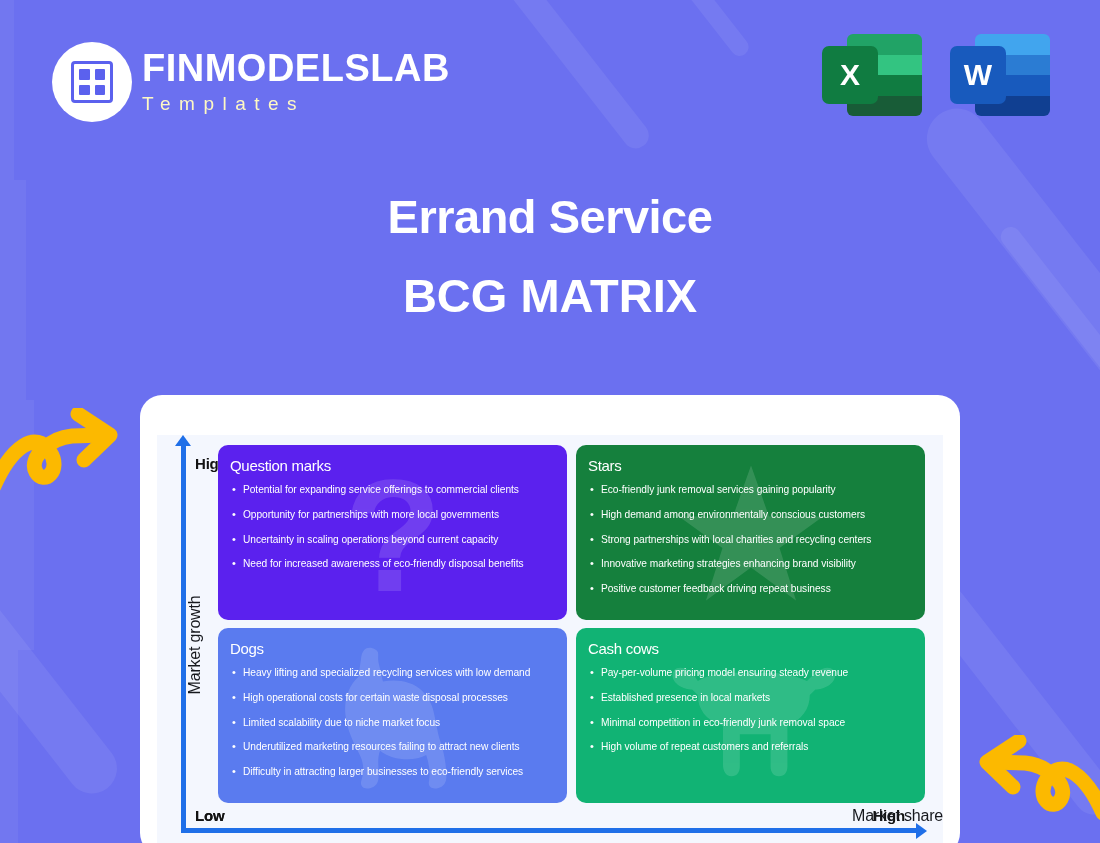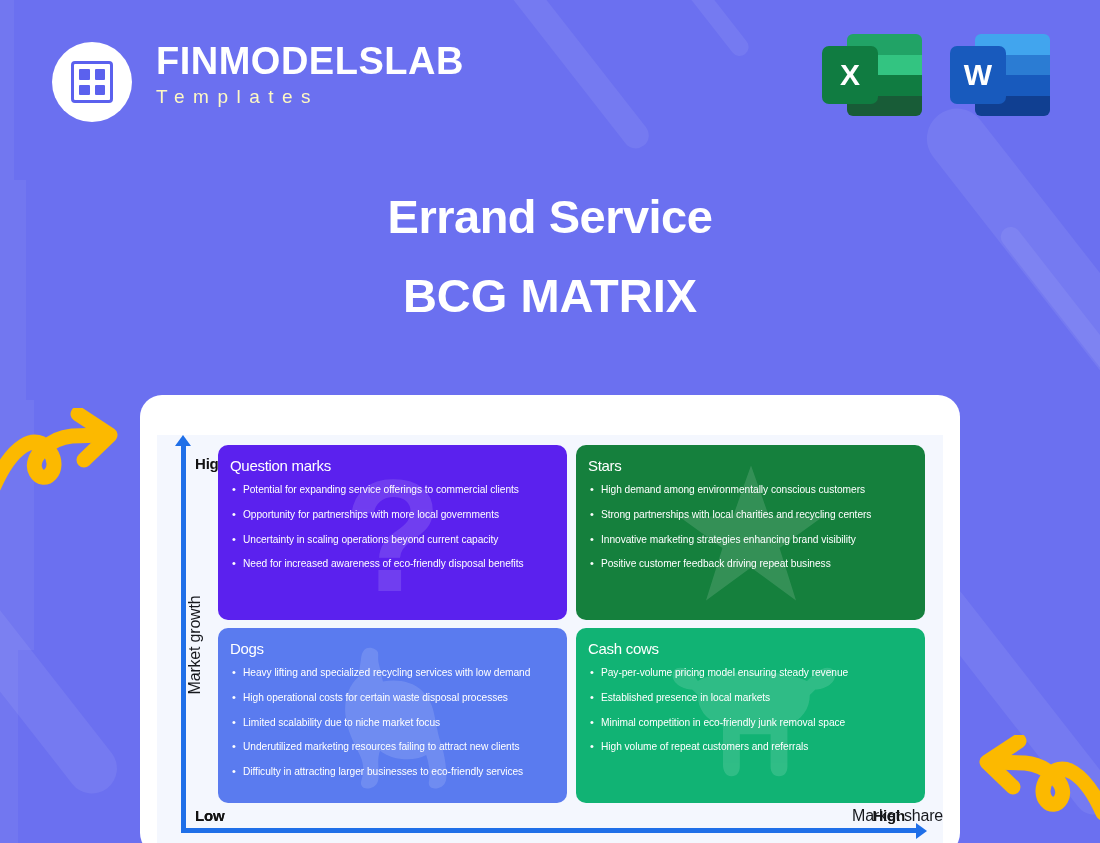--- a/index.html
+++ b/index.html
@@ -36,21 +36,22 @@
     position: absolute;
     top: 0; left: 0; right: 0;
     height: 160px;
   }
 
   #brand-logo {
     position: absolute;
     left: 52px;
     top: 42px;
     display: flex;
-    gap: 24px;
+    align-items: center;
+    gap: 10px;
   }
   #logo-circle {
     width: 80px; height: 80px;
     border-radius: 50%;
     background: #ffffff;
     display: flex;
     align-items: center;
     justify-content: center;
     flex: none;
   }
@@ -425,20 +426,21 @@
       </div>
 
       <div class="quadrant" id="quadrant-stars">
         <div class="q-watermark">
           <svg width="150" height="145" viewBox="0 0 100 96">
             <path d="M50 2 L62 36 L98 36 L69 57 L80 92 L50 70 L20 92 L31 57 L2 36 L38 36 Z" fill="#ffffff"></path>
           </svg>
         </div>
         <div class="q-title">Stars</div>
         <ul class="q-list">
+          <li>Eco-friendly junk removal services gaining popularity</li>
           <li>High demand among environmentally conscious customers</li>
           <li>Strong partnerships with local charities and recycling centers</li>
           <li>Innovative marketing strategies enhancing brand visibility</li>
           <li>Positive customer feedback driving repeat business</li>
         </ul>
       </div>
 
       <div class="quadrant" id="quadrant-dogs">
         <div class="q-watermark">
           <svg width="130" height="150" viewBox="0 0 90 104">

